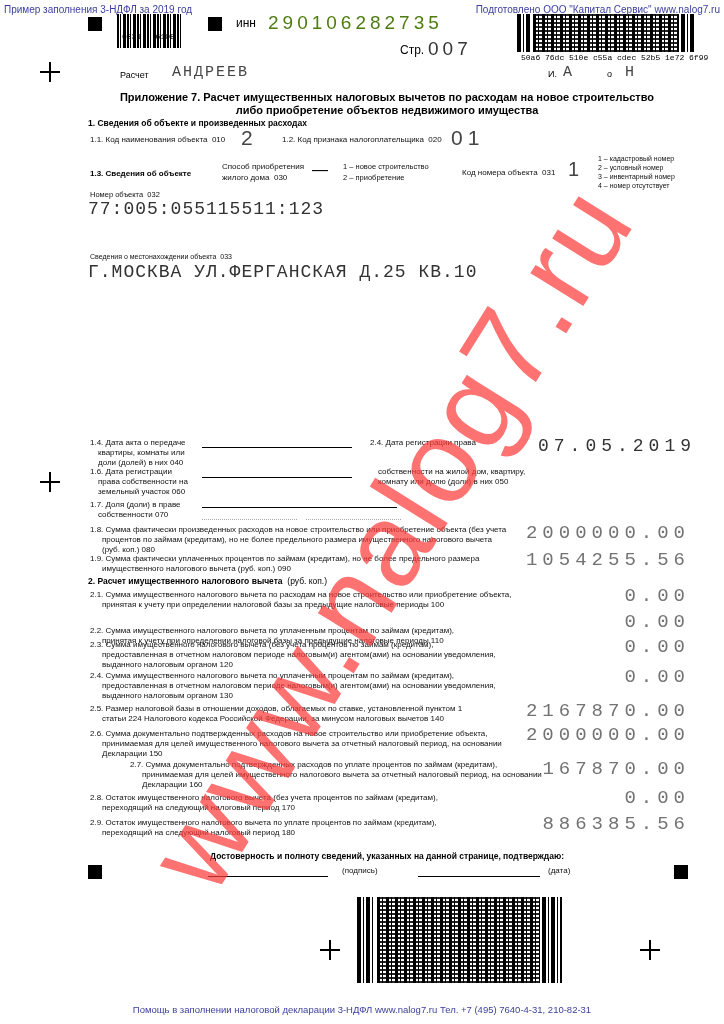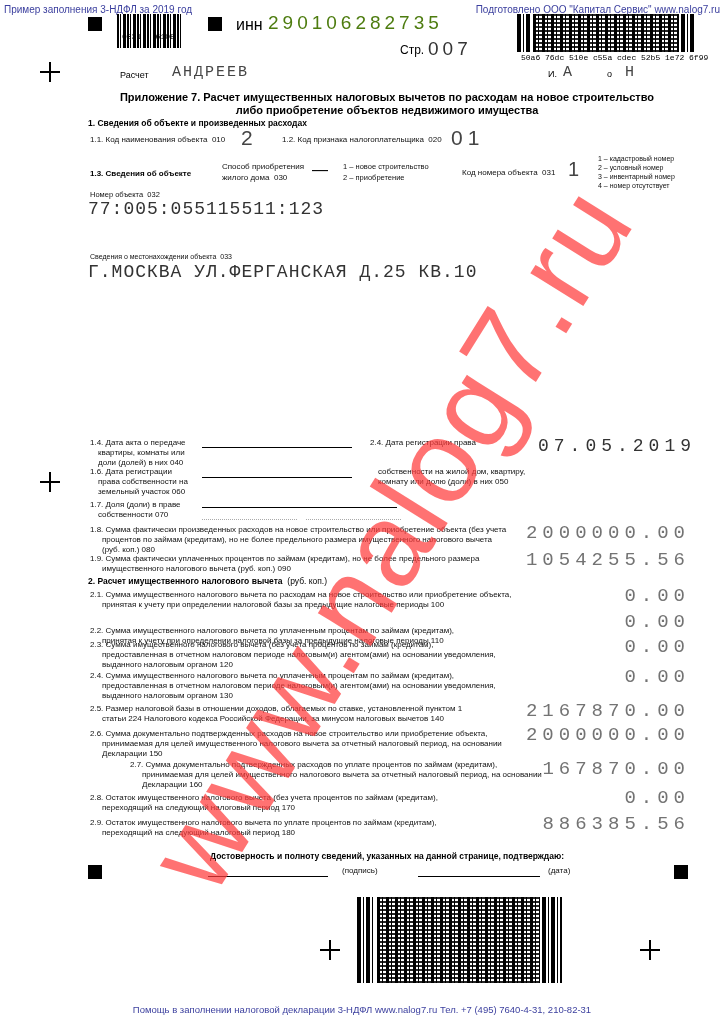--- a/index.html
+++ b/index.html
@@ -30,21 +30,21 @@
 <body>
 
 <div class="abs blue" style="left:4px;top:4px;">Пример заполнения 3-НДФЛ за 2019 год</div>
 <div class="abs blue" style="right:4px;top:4px;">Подготовлено ООО "Капитал Сервис" www.nalog7.ru</div>
 
 <div class="sq" style="left:88px;top:17px;"></div>
 <div class="barcode" style="left:117px;top:14px;width:64px;height:34px;"></div>
 <div class="abs mono" style="left:122px;top:32px;font-size:8px;white-space:pre;font-family:Liberation Mono, monospace;">0331   6108</div>
 <div class="sq" style="left:208px;top:17px;"></div>
 
-<div class="abs" style="left:236px;top:16px;font-size:16px;">
+<div class="abs" style="left:236px;top:16px;font-size:12px;">
   <span style="text-transform:lowercase;">ИНН</span>
 </div>
 <div class="abs big" style="left:268px;top:12px;font-family:'Liberation Sans',sans-serif;font-size:19px;letter-spacing:4px;font-weight:300;color:#4d7c0f;">290106282735</div>
 
 <div class="abs" style="left:400px;top:43px;font-size:12px;">Стр.</div>
 <div class="abs" style="left:428px;top:38px;font-size:19px;letter-spacing:4px;color:#333;">007</div>
 
 <div class="qr-edge" style="left:517px;top:14px;width:14px;height:38px;"></div>
 <div class="qr" style="left:533px;top:14px;width:146px;height:38px;"></div>
 <div class="qr-edge" style="left:681px;top:14px;width:13px;height:38px;"></div>

